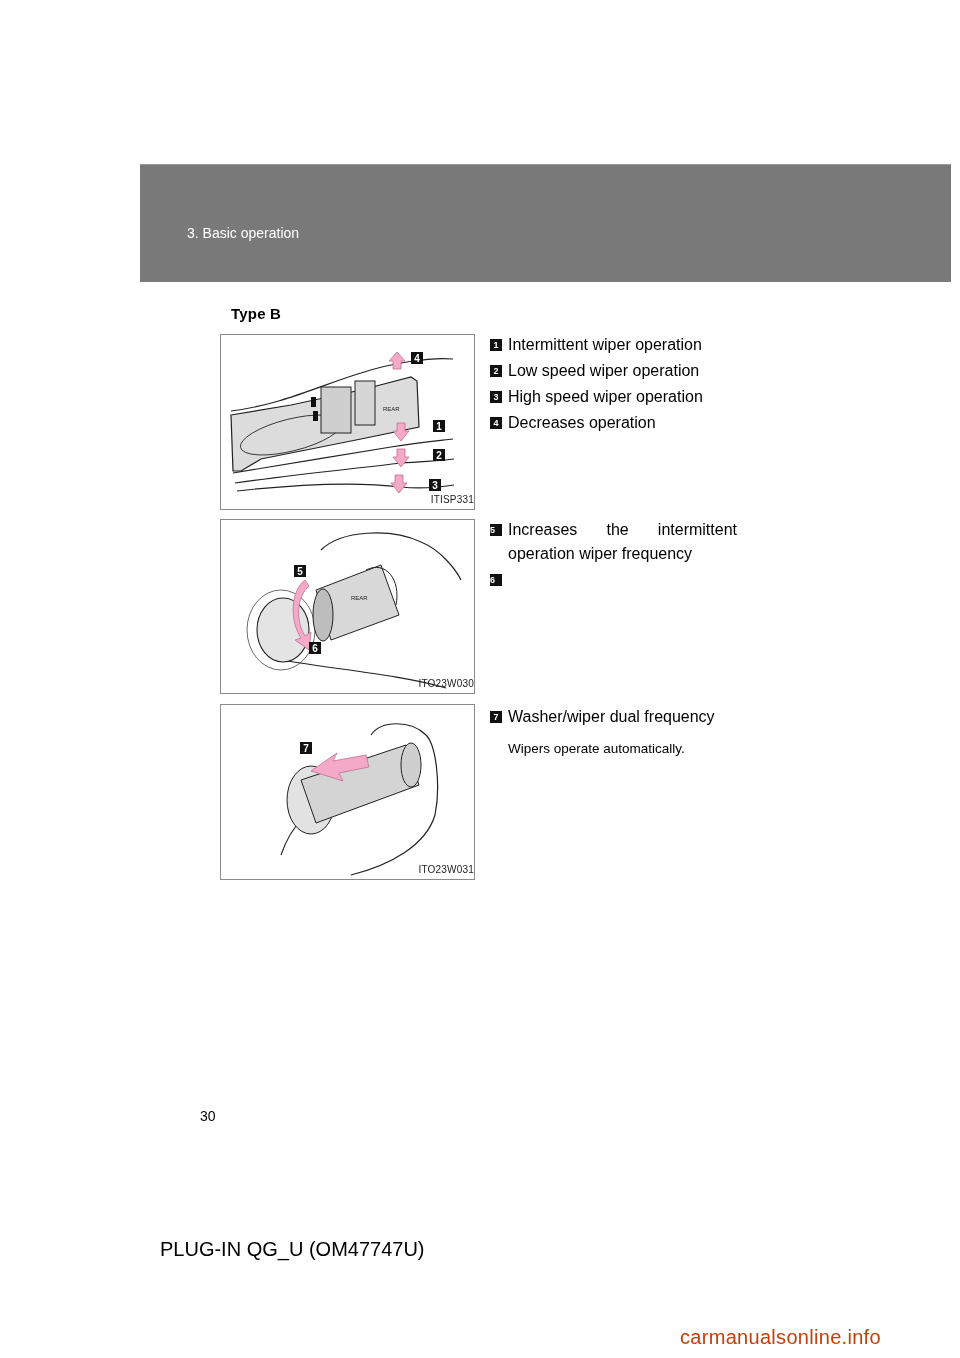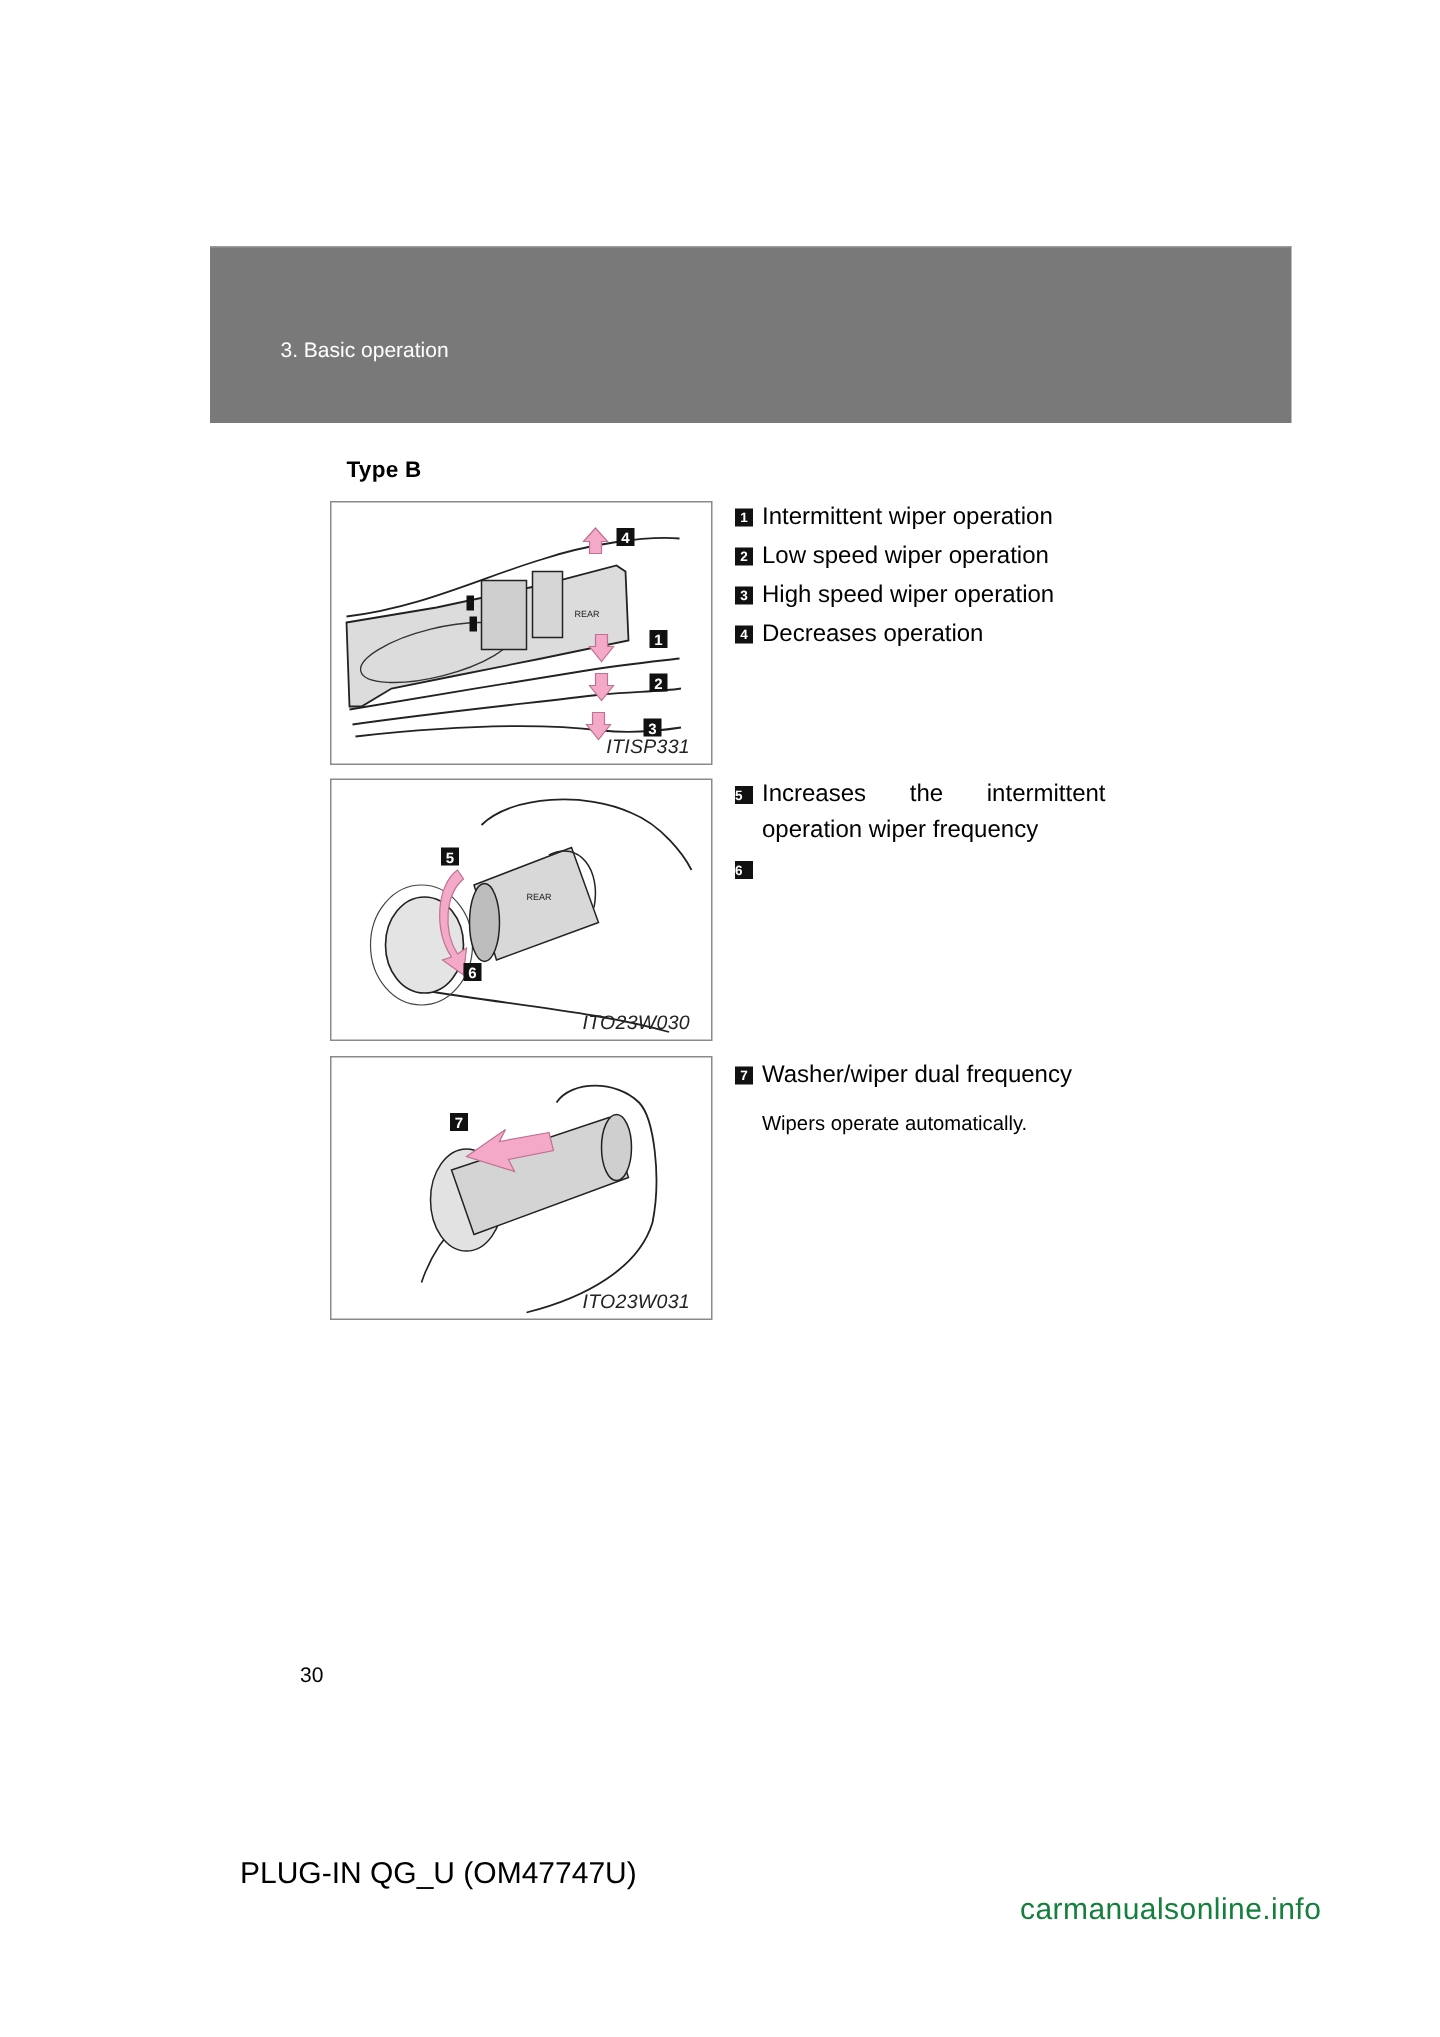--- a/index.html
+++ b/index.html
@@ -1,35 +1,35 @@
 <!DOCTYPE html>
 <html><head>
 <meta charset="utf-8">
 <style>
   html, body { margin:0; padding:0; }
   body { width:960px; height:1358px; background:#ffffff; position:relative; overflow:hidden;
          font-family:"Liberation Sans", sans-serif; color:#000; }
-  .header { position:absolute; left:140px; top:164px; width:721px; height:117px; background:#797979;
+  .header { position:absolute; left:140px; top:164px; width:811px; height:117px; background:#797979;
             border-top:1px solid #9a9a9a; }
   .header .section { position:absolute; left:47px; top:60px; color:#ffffff; font-size:14px; }
   .type-title { position:absolute; left:200px; top:305px; font-size:15px; font-weight:bold; letter-spacing:0.2px;margin-left:31px; }
   .fig { position:absolute; left:220px; width:253px; border:1px solid #8a8a8a; background:#fff; overflow:hidden; }
-  .fig .code { position:absolute; right:14px; bottom:4px; font-size:13px; color:#222; letter-spacing:0.2px;font-style:italic; }
+  .fig .code { position:absolute; right:0; bottom:4px; font-size:10px; color:#222; letter-spacing:0.2px; }
   .fig svg { position:absolute; left:0; top:0; }
   .items { position:absolute; left:490px; width:250px; }
   .item { position:relative; padding-left:18px; font-size:16px; line-height:24px; margin-bottom:2px; }
   .item.justify { text-align:justify; text-align-last:left; }
   .item .num { position:absolute; left:0; top:6px; width:12px; height:12px; background:#111; color:#fff;
                font-size:9px; font-weight:bold; line-height:12px; text-align:center; }
   .note { font-size:13.5px; margin-top:12px; padding-left:18px; }
   .badge { fill:#111; }
   .badge-txt { fill:#fff; font-family:"Liberation Sans", sans-serif; font-size:10px; font-weight:bold; }
   .page-num { position:absolute; left:200px; top:1108px; font-size:14px; }
   .footer-model { position:absolute; left:160px; top:1238px; font-size:20px; }
-  .watermark { position:absolute; left:680px; top:1262px; font-size:20px; color:#15803d; letter-spacing:0.3px; }
+  .watermark { position:absolute; left:680px; top:1326px; font-size:20px; color:#c2410c; letter-spacing:0.3px; }
 </style>
 </head>
 <body>
 
 <div class="header">
   <span class="section">3. Basic operation</span>
 </div>
 
 <div class="type-title">Type B</div>
 

